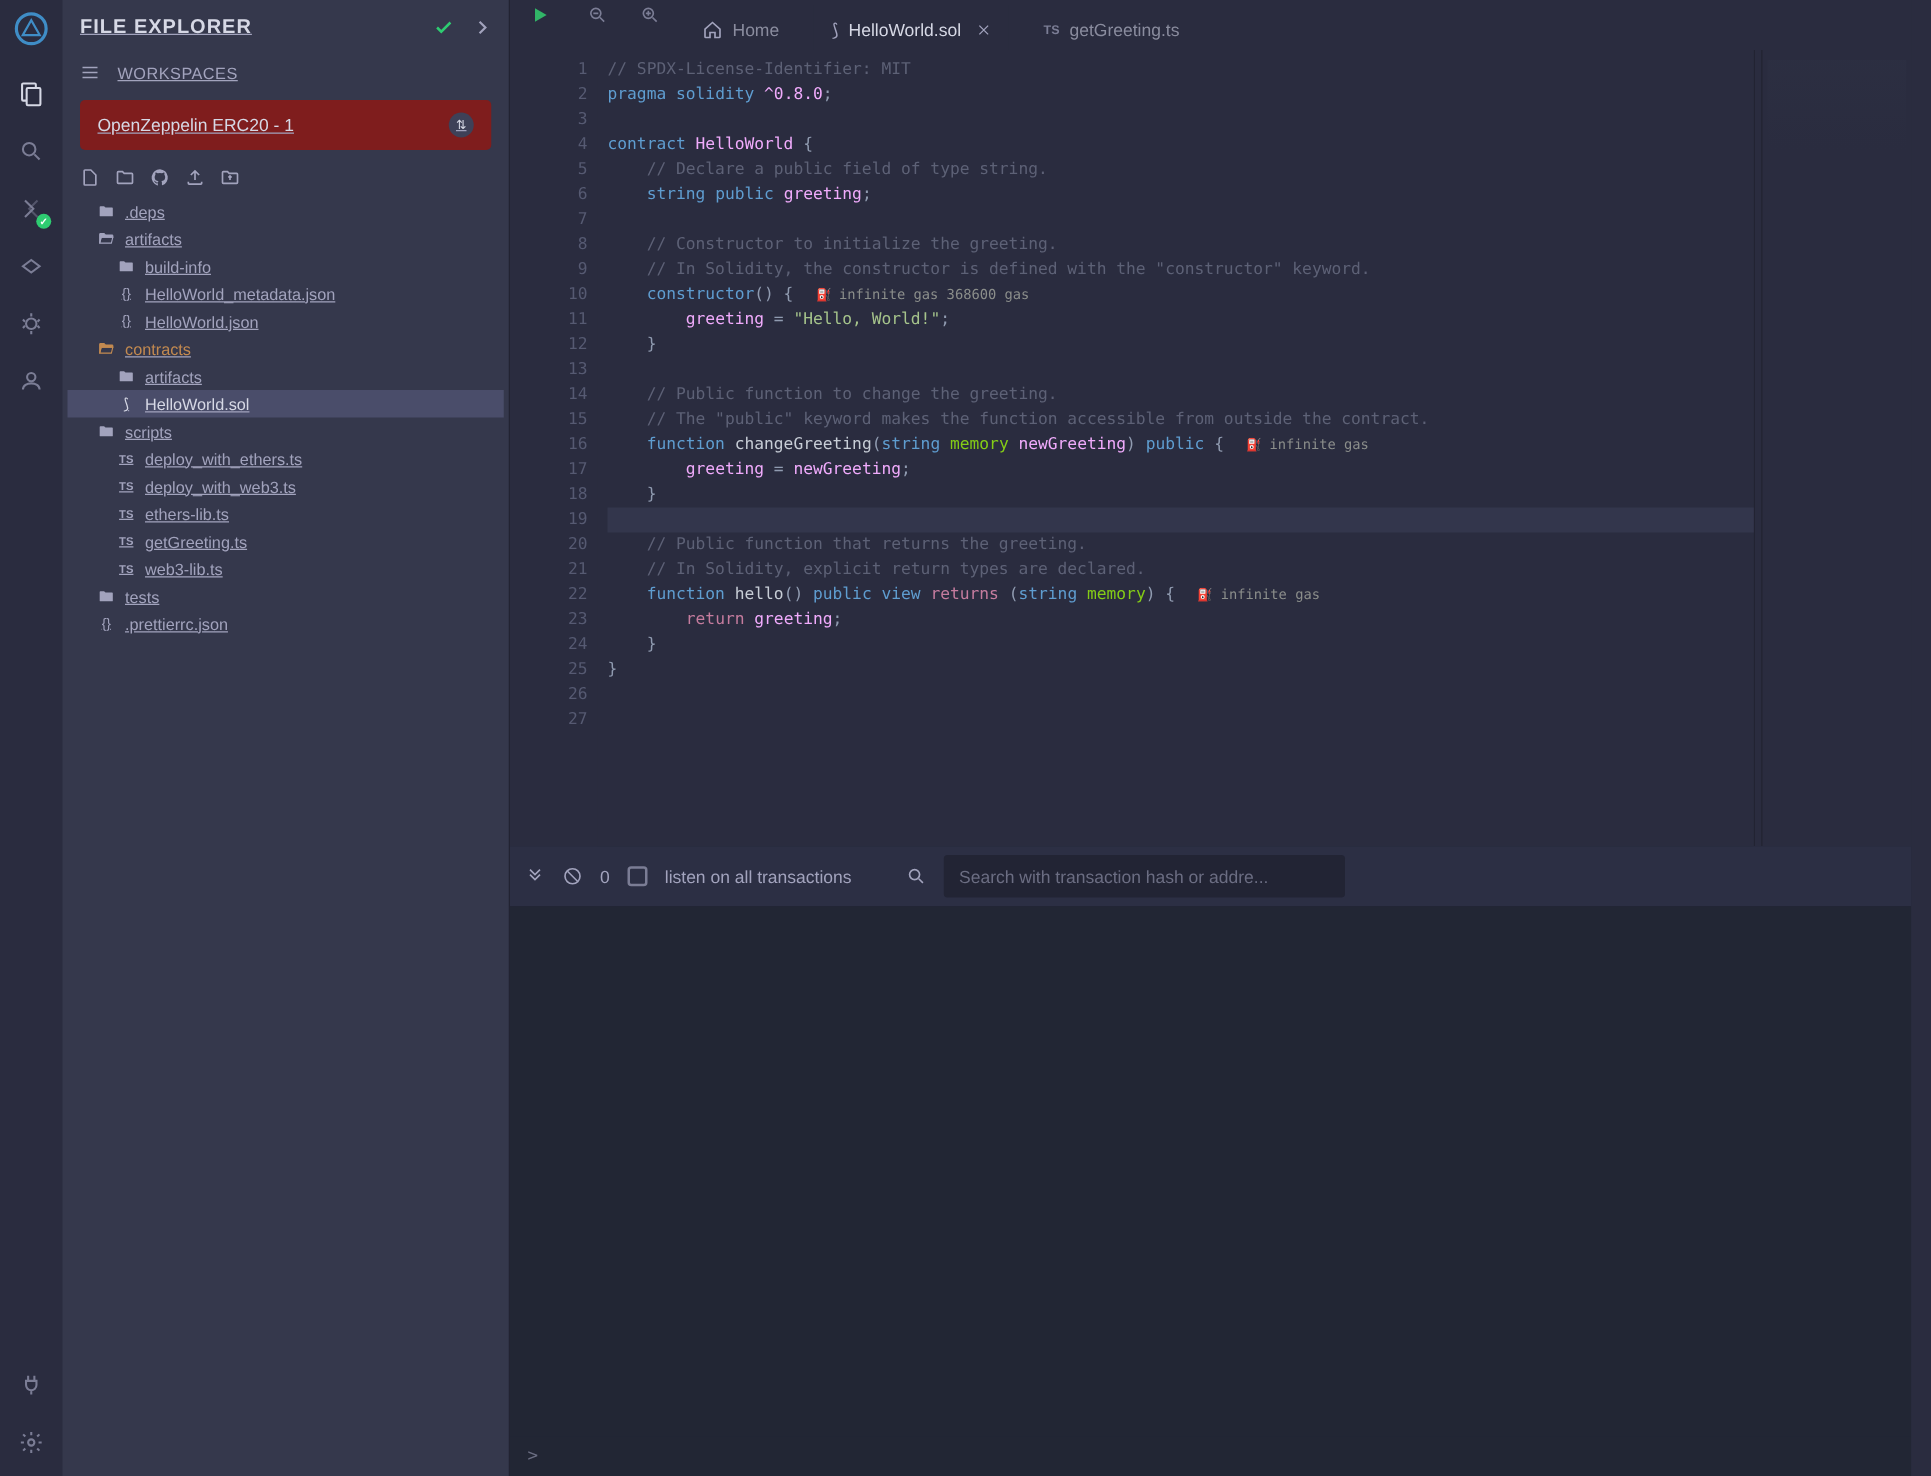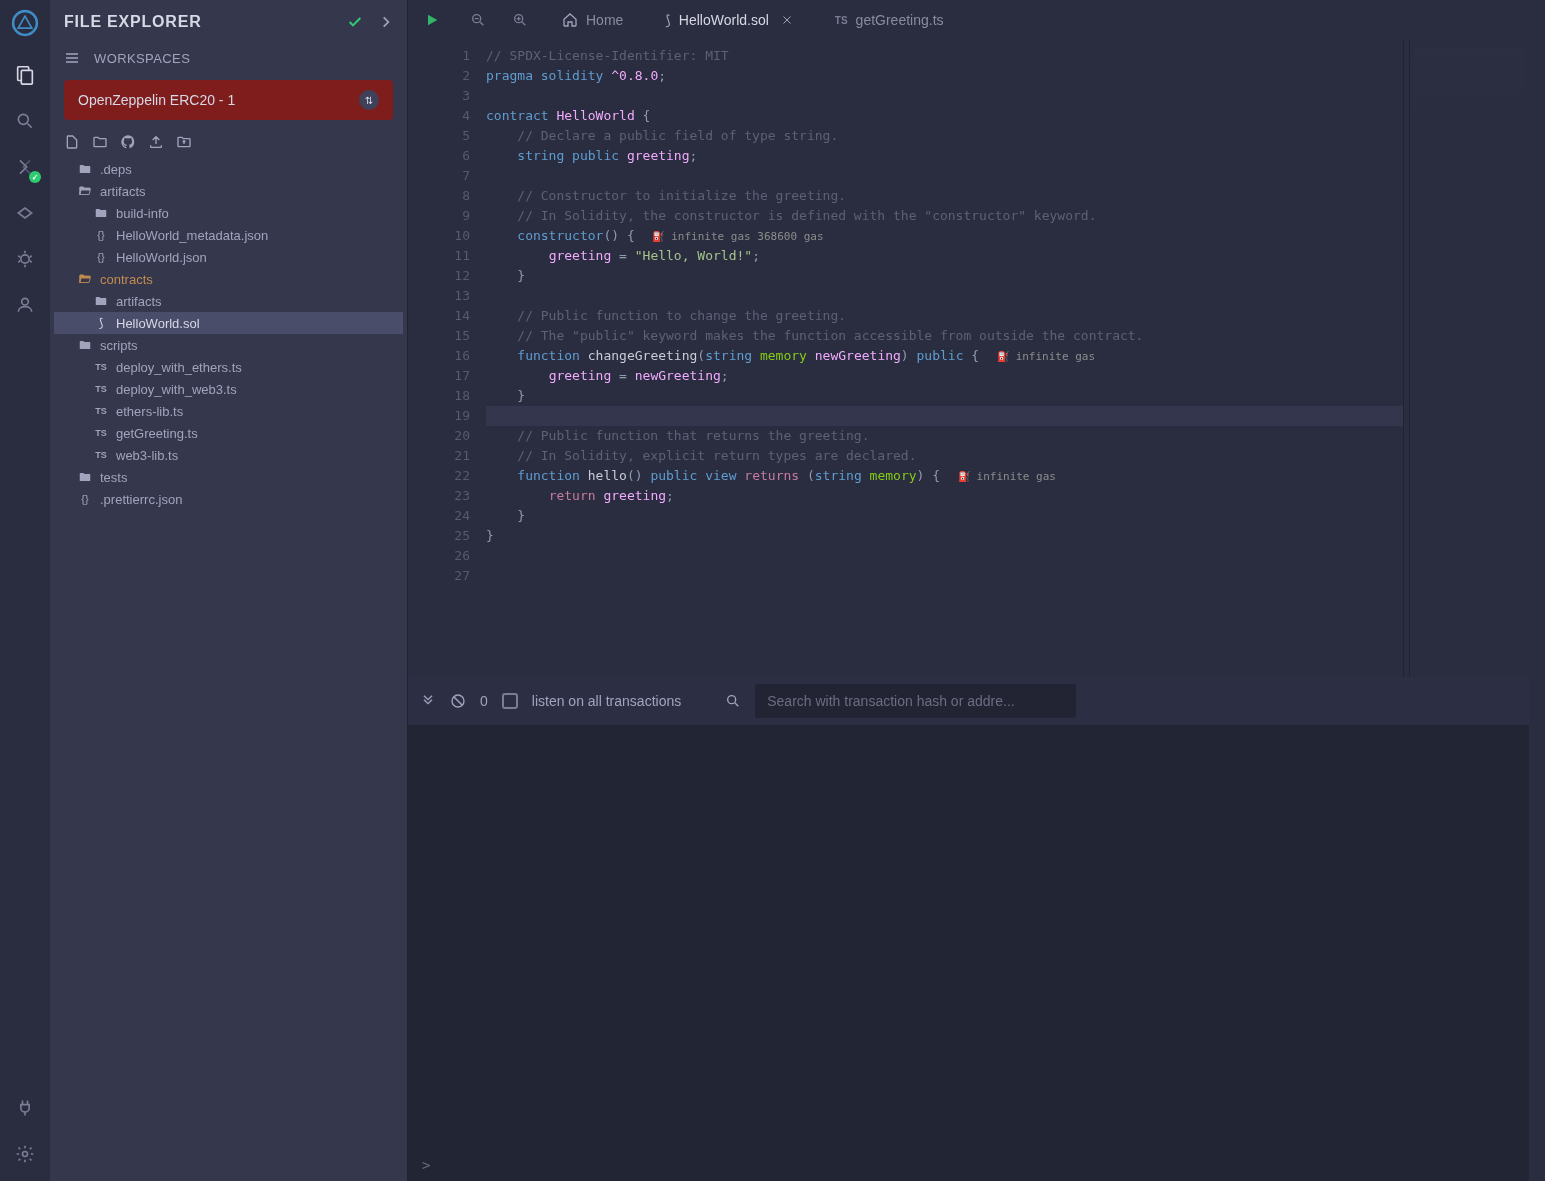--- a/index.html
+++ b/index.html
@@ -27,41 +27,42 @@
 .ab-bottom { margin-top: auto; margin-bottom:10px;}
 .check-badge { position:absolute; right:-3px; bottom:-3px; width:12px; height:12px; background:#2ecc71; border-radius:50%; display:flex;align-items:center;justify-content:center;}
 .check-badge::after{content:"✓"; font-size:8px; color:#fff; font-weight:bold;}
 
 .side-panel {
   width: 358px;
   background: #35384c;
   display: flex;
   flex-direction: column;
   border-right:1px solid #222332;
+  text-decoration:underline;
 }
 .sp-header { display:flex; align-items:center; height:44px; padding:0 14px; color:#d6d8e5; font-weight:600; font-size:16px; letter-spacing:0.8px;}
 .sp-header .spacer{flex:1;}
 .sp-header .hicon{color:#2ecc71; margin-left:12px; cursor:pointer;}
 .sp-header .hicon2{color:#a2a3bd; margin-left:16px; cursor:pointer;}
 .sp-ws-label{display:flex; align-items:center; padding:6px 14px; font-size:13px; color:#a2a3bd; letter-spacing:0.4px;}
 .sp-ws-label .hamb{margin-right:14px; cursor:pointer; color:#a2a3bd;}
 .ws-select{margin:8px 14px; background:#7f1d1d; border-radius:4px; height:40px; display:flex; align-items:center; padding:0 14px; color:#d6d8e5; cursor:pointer;}
 .ws-select .chev{margin-left:auto; width:20px; height:20px; background:#3e4158; border-radius:50%; display:flex; align-items:center; justify-content:center; font-size:10px;}
 .sp-toolbar{display:flex; gap:12px; padding:6px 14px 8px; color:#a2a3bd;}
 .sp-toolbar .ticon{cursor:pointer;}
 .tree{padding:0 4px 10px; overflow:auto; flex:1;}
 .tree-row{display:flex; align-items:center; height:22px; padding:0 12px; cursor:pointer; font-size:13px; color:#a2a3bd; gap:8px;}
 .tree-row.selected{background:#4a4d6a; color:#d6d8e5;}
 .tree-row.orange{color:#c38a50;}
 .tree-row .ficon{width:14px; display:inline-flex; justify-content:center;}
 .indent-1{padding-left:24px;}
 .indent-2{padding-left:40px;}
 
 .main{flex:1; display:flex; flex-direction:column; background:#2a2c3f;}
-.editor-toolbar{height:40px; display:flex; align-items:center; padding:16px 6px; gap:14px; background:#2a2c3f;}
+.editor-toolbar{height:40px; display:flex; align-items:flex-start; padding:4px 6px; gap:14px; background:#2a2c3f;}
 .editor-toolbar .run{color:#31b567; margin:0 10px; cursor:pointer;}
 .editor-toolbar .zoom{color:#7b7d95; margin:0 6px; cursor:pointer;}
 .tab{display:flex; align-items:center; gap:8px; height:40px; padding:0 14px; cursor:pointer; color:#8a8c9e; font-size:14px;}
 .tab.active{background:#2a2c3f; color:#d6d8e5;}
 .tab .close{margin-left:4px; cursor:pointer; color:#a2a3bd;}
 .tab .ticn{color:#7b7d95;}
 .tab.home .ticn{color:#a2a3bd;}
 
 .editor-area{flex:1; display:flex; min-height:0;}
 .gutter{width:70px; background:#2a2c3f; text-align:right; padding:6px 8px 0 0; font-family: Menlo, Consolas, monospace; font-size:13px; color:#565a72; line-height:20px;}

